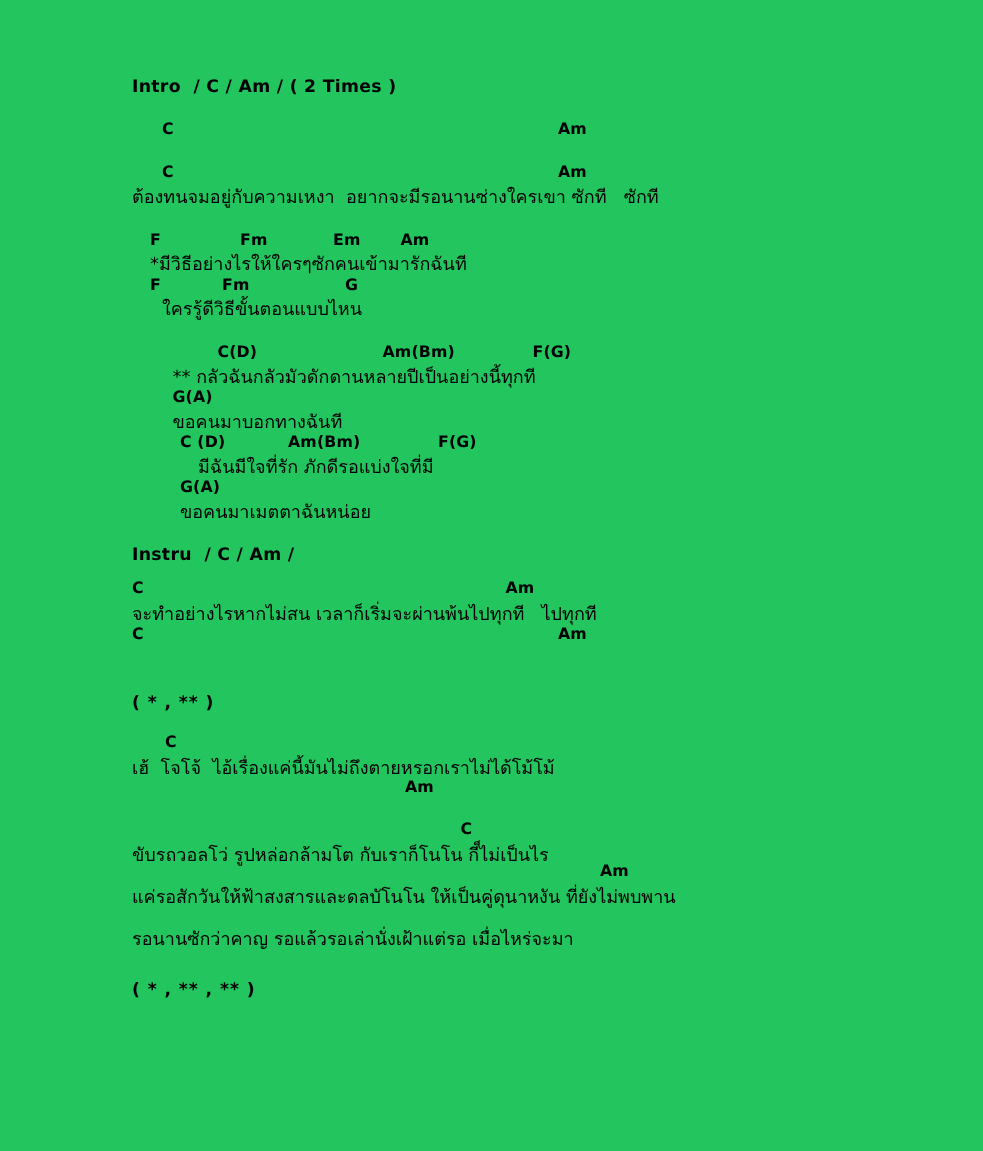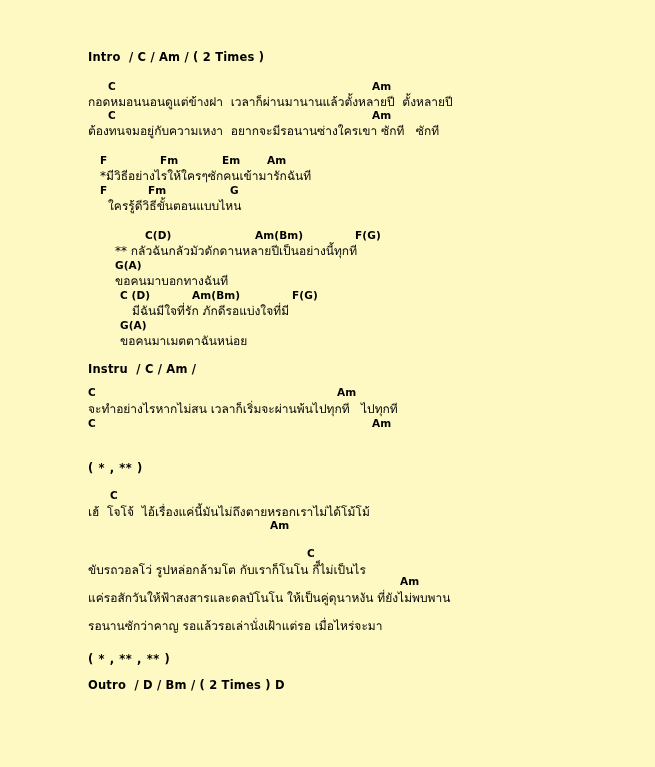--- a/index.html
+++ b/index.html
@@ -42,25 +42,24 @@
   }
   .marker {
     font-weight: bold;
     font-size: 11.5px;
     letter-spacing: 0.6px;
   }
 </style>
 </head>
 <body>
 
-<div id="sheet" style="background: #fef9c3; color: rgb(0, 0, 0);">
+<div id="sheet" style="background: #22c55e; color: rgb(0, 0, 0);">
     <div class="run section" style="left: 88px; top: 52px;">Intro  / C / Am / ( 2 Times )</div>
     <div class="run chord" style="left: 108px; top: 81px;">C</div>
     <div class="run chord" style="left: 372px; top: 81px;">Am</div>
-    <div class="run lyric" style="left: 88px; top: 96px;">กอดหมอนนอนดูแต่ข้างฝา  เวลาก็ผ่านมานานแล้วตั้งหลายปี  ตั้งหลายปี</div>
     <div class="run chord" style="left: 108px; top: 110px;">C</div>
     <div class="run chord" style="left: 372px; top: 110px;">Am</div>
     <div class="run lyric" style="left: 88px; top: 125px;">ต้องทนจมอยู่กับความเหงา  อยากจะมีรอนานซ่างใครเขา ซักที   ซักที</div>
     <div class="run chord" style="left: 100px; top: 155px;">F</div>
     <div class="run chord" style="left: 160px; top: 155px;">Fm</div>
     <div class="run chord" style="left: 222px; top: 155px;">Em</div>
     <div class="run chord" style="left: 267px; top: 155px;">Am</div>
     <div class="run lyric" style="left: 100px; top: 170px;">*มีวิธีอย่างไรให้ใครๆซักคนเข้ามารักฉันที</div>
     <div class="run chord" style="left: 100px; top: 185px;">F</div>
     <div class="run chord" style="left: 148px; top: 185px;">Fm</div>
@@ -87,14 +86,13 @@
     <div class="run marker" style="left: 88px; top: 463px;">( * , ** )</div>
     <div class="run chord" style="left: 110px; top: 490px;">C</div>
     <div class="run lyric" style="left: 88px; top: 506px;">เฮ้  โจโจ้  ไอ้เรื่องแค่นี้มันไม่ถึงตายหรอกเราไม่ได้โม้โม้</div>
     <div class="run chord" style="left: 270px; top: 520px;">Am</div>
     <div class="run chord" style="left: 307px; top: 548px;">C</div>
     <div class="run lyric" style="left: 88px; top: 564px;">ขับรถวอลโว่ รูปหล่อกล้ามโต กับเราก็โนโน กี็ไม่เป็นไร</div>
     <div class="run chord" style="left: 400px; top: 576px;">Am</div>
     <div class="run lyric" style="left: 88px; top: 592px;">แค่รอสักวันให้ฟ้าสงสารและดลบัโนโน ให้เป็นคู่ดุนาหงัน ที่ยังไม่พบพาน</div>
     <div class="run lyric" style="left: 88px; top: 620px;">รอนานซักว่าคาญ รอแล้วรอเล่านั่งเฝ้าแต่รอ เมื่อไหร่จะมา</div>
     <div class="run marker" style="left: 88px; top: 654px;">( * , ** , ** )</div>
-    <div class="run section" style="left: 88px; top: 680px;">Outro  / D / Bm / ( 2 Times ) D</div>
   </div>
 
 </body></html>

